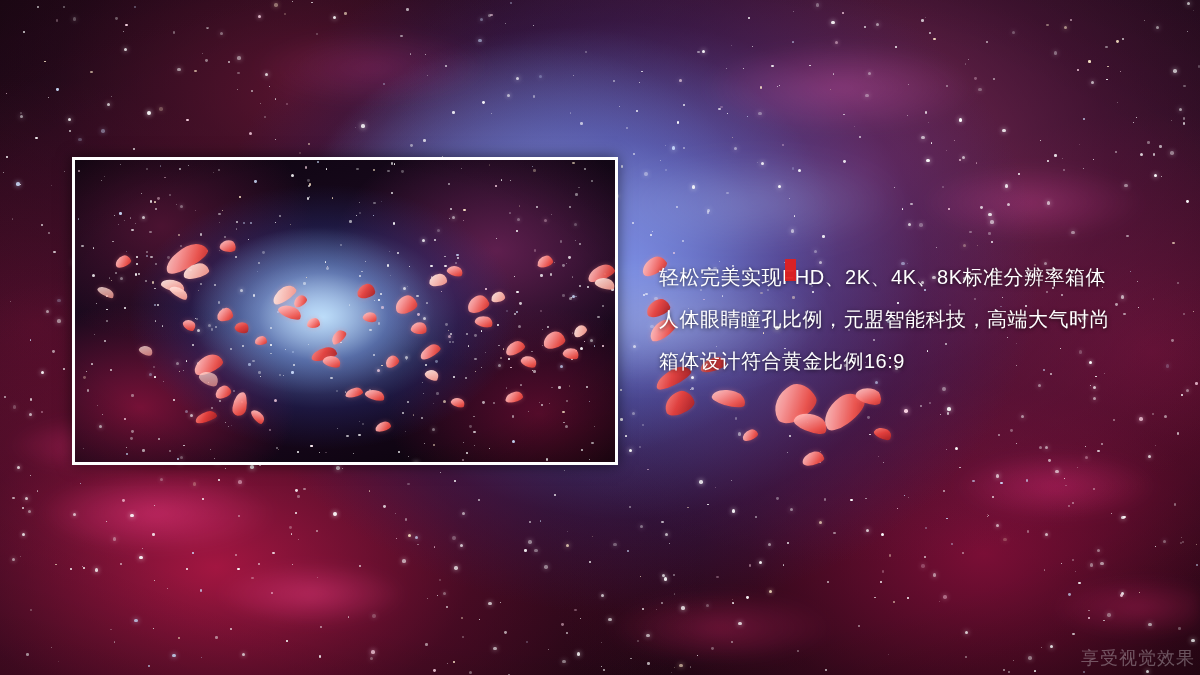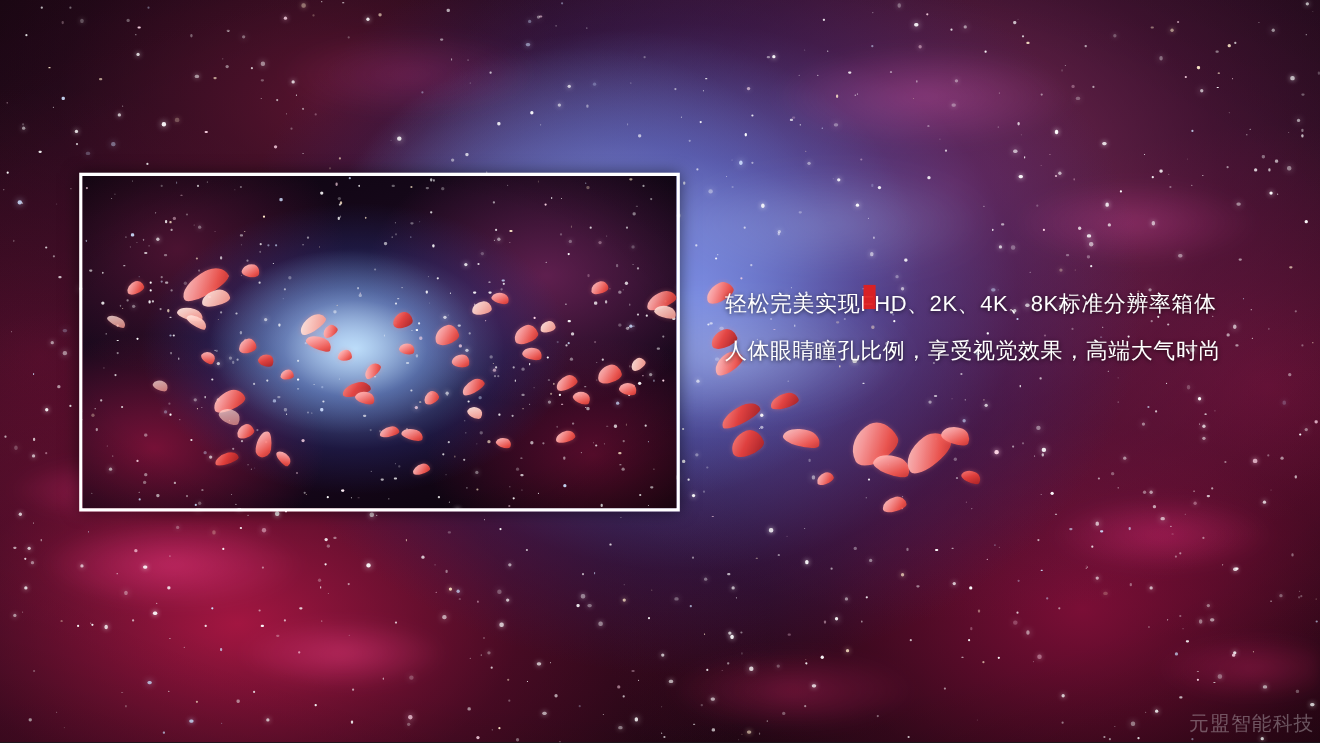--- a/index.html
+++ b/index.html
@@ -1573,19 +1573,22 @@
       </div>
     <div class="frame-vignette"></div>
   </div>
 
   <div id="body-text">
     <div class="body-line">
       <span class="cursor-marker"></span>
       <span>轻松完美实现FHD、2K、4K、8K标准分辨率箱体</span>
     </div>
     <div class="body-line">
-      <span>人体眼睛瞳孔比例，享受视觉效果，高端大气时尚</span>
+      <span>人体眼睛瞳孔比例，元盟智能科技，高端大气时尚</span>
+    </div>
+    <div class="body-line">
+      <span>箱体设计符合黄金比例16:9</span>
     </div>
   </div>
 
-  <div id="watermark">元盟智能科技</div>
+  <div id="watermark">享受视觉效果</div>
 
 </div>
 
 </body></html>

